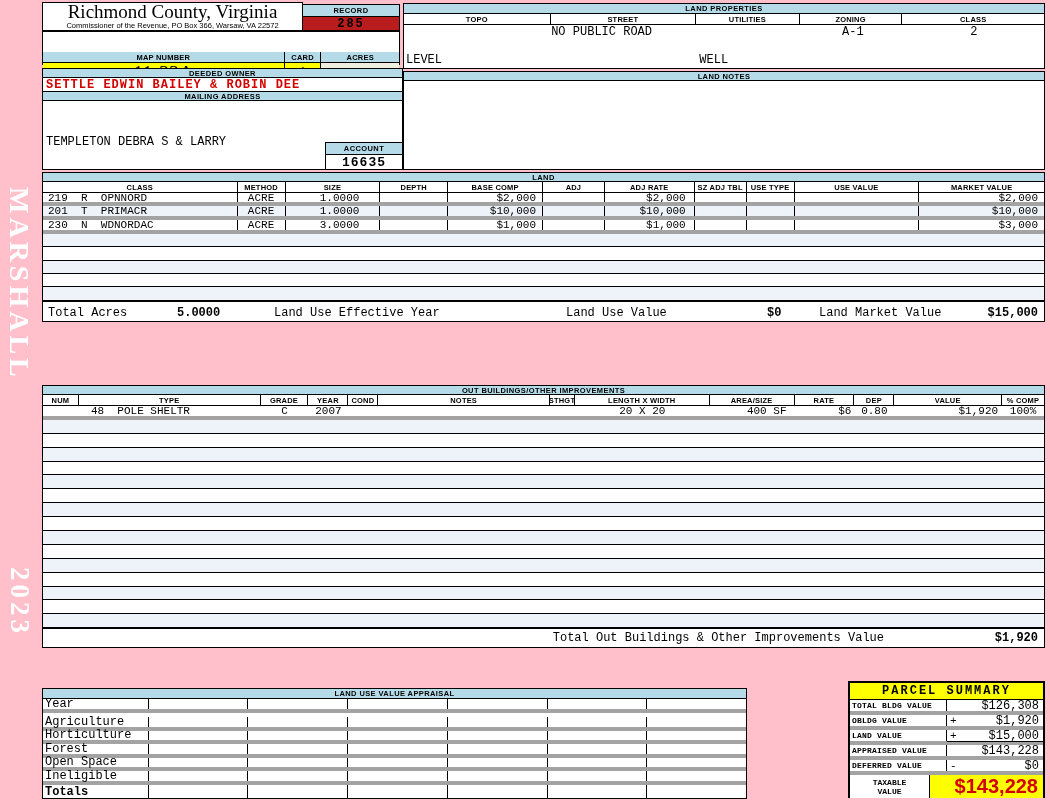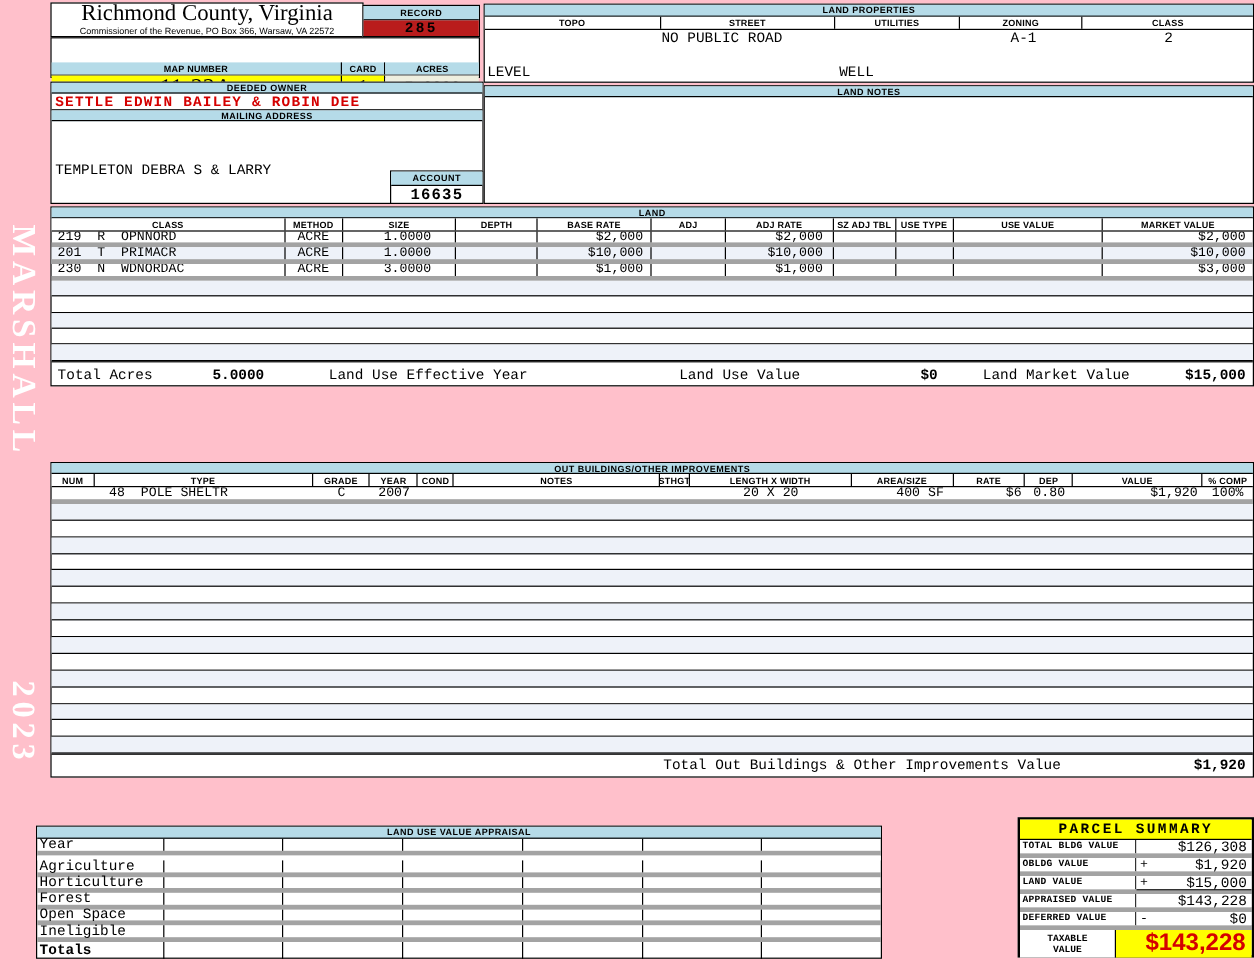--- a/index.html
+++ b/index.html
@@ -133,21 +133,21 @@
   <div></div>
 </div>
 
 <div class="box" style="left:42px;top:172px;width:1003px;height:150px;display:flex;flex-direction:column;">
   <div class="strip" style="height:9px;flex:none;">LAND</div>
   <div class="hrow" style="height:11px;flex:none;">
     <div class="hc lw0">CLASS</div>
     <div class="hc lw1">METHOD</div>
     <div class="hc lw2">SIZE</div>
     <div class="hc lw3">DEPTH</div>
-    <div class="hc lw4">BASE RATE</div>
+    <div class="hc lw4">BASE COMP</div>
     <div class="hc lw5">ADJ</div>
     <div class="hc lw6">ADJ RATE</div>
     <div class="hc lw7">SZ ADJ TBL</div>
     <div class="hc lw8">USE TYPE</div>
     <div class="hc lw9">USE VALUE</div>
     <div class="hc lw10">MARKET VALUE</div>
   </div>
 
   <div class="trow" style="height:13.4px;flex:none;">
     <div class="dc vline lw0" style="padding-left:5px;">219  R  OPNNORD</div>
@@ -261,21 +261,21 @@
       <div class="erow" style="height: 13.9px;"></div>
       <div class="erow alt" style="height: 13.9px;"></div>
     </div>
 
   <div style="flex:1;position:relative;border-top:1px solid #000;font:12px 'Liberation Mono',monospace;">
     <span class="abs" style="right:160px;top:2px;">Total Out Buildings &amp; Other Improvements Value</span>
     <span class="abs" style="right:6px;top:2px;font-weight:bold;">$1,920</span>
   </div>
 </div>
 
-<div class="box" style="left:30px;top:688px;width:705px;height:111px;display:flex;flex-direction:column;">
+<div class="box" style="left:42px;top:688px;width:705px;height:111px;display:flex;flex-direction:column;">
   <div class="strip" style="height:10px;flex:none;">LAND USE VALUE APPRAISAL</div>
   <div class="trow" style="height:14px;flex:none;">
     <div class="acell ac0" style="font:12px 'Liberation Mono',monospace;padding-left:2px;">Year</div>
     <div class="acell acn"></div>
       <div class="acell acn"></div>
       <div class="acell acn"></div>
     <div class="acell acn"></div>
       <div class="acell acn"></div>
       <div class="acell aclast"></div>
   </div>

